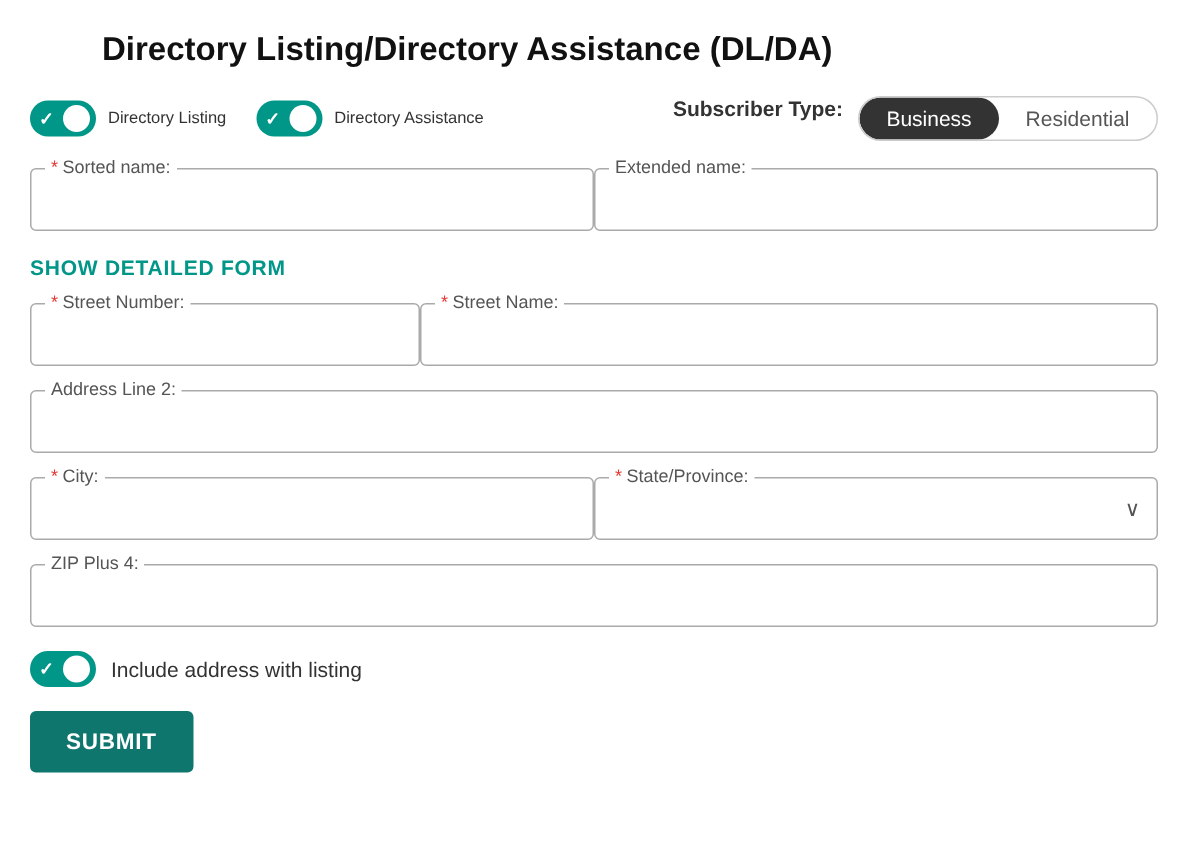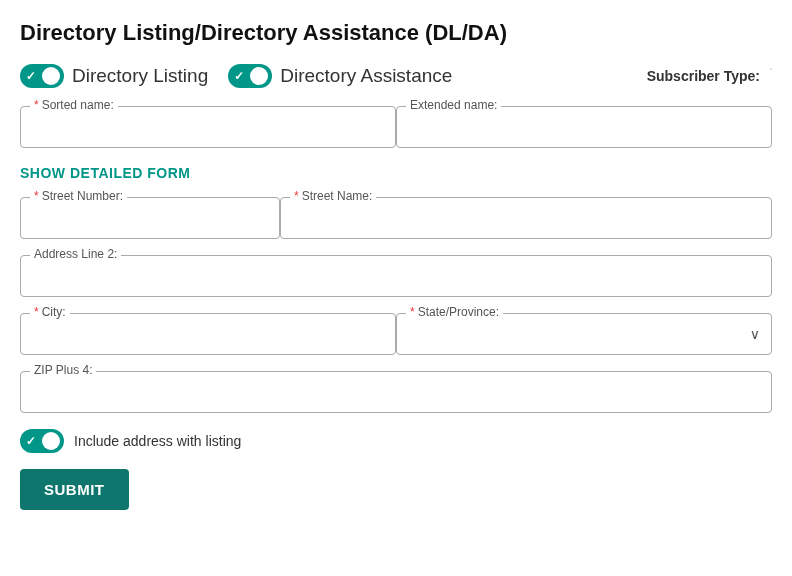--- a/index.html
+++ b/index.html
@@ -9,38 +9,39 @@
       color: #333;
       padding: 20px;
       width: 792px;
     }
 
     h1 {
       font-size: 22px;
       font-weight: 600;
       margin-bottom: 18px;
       color: #111;
+      margin-left: 48px;
     }
 
     .top-row {
       display: flex;
       align-items: center;
       gap: 20px;
       margin-bottom: 18px;
       flex-wrap: wrap;
     }
 
     .toggle-group {
       display: flex;
       align-items: center;
       gap: 8px;
     }
 
     .toggle-label {
-      font-size: 19px;
+      font-size: 11px;
       color: #333;
     }
 
     
     .toggle {
       position: relative;
       width: 44px;
       height: 24px;
       cursor: pointer;
     }
@@ -239,20 +240,22 @@
         <span class="toggle-check">✓</span>
         <div class="toggle-thumb"></div>
       </div>
     </label>
     <span class="toggle-label">Directory Assistance</span>
   </div>
 
   <div class="subscriber-type">
     <span class="subscriber-label">Subscriber Type:</span>
     <div class="subscriber-buttons">
+      <button class="sub-btn active">Business</button>
+      <button class="sub-btn">Residential</button>
     </div>
   </div>
 
 </div>
 
 
 <div class="form-row">
   <div class="form-field">
     <label class="field-label">
       <span class="required-star">*</span><span>Sorted name:</span>

